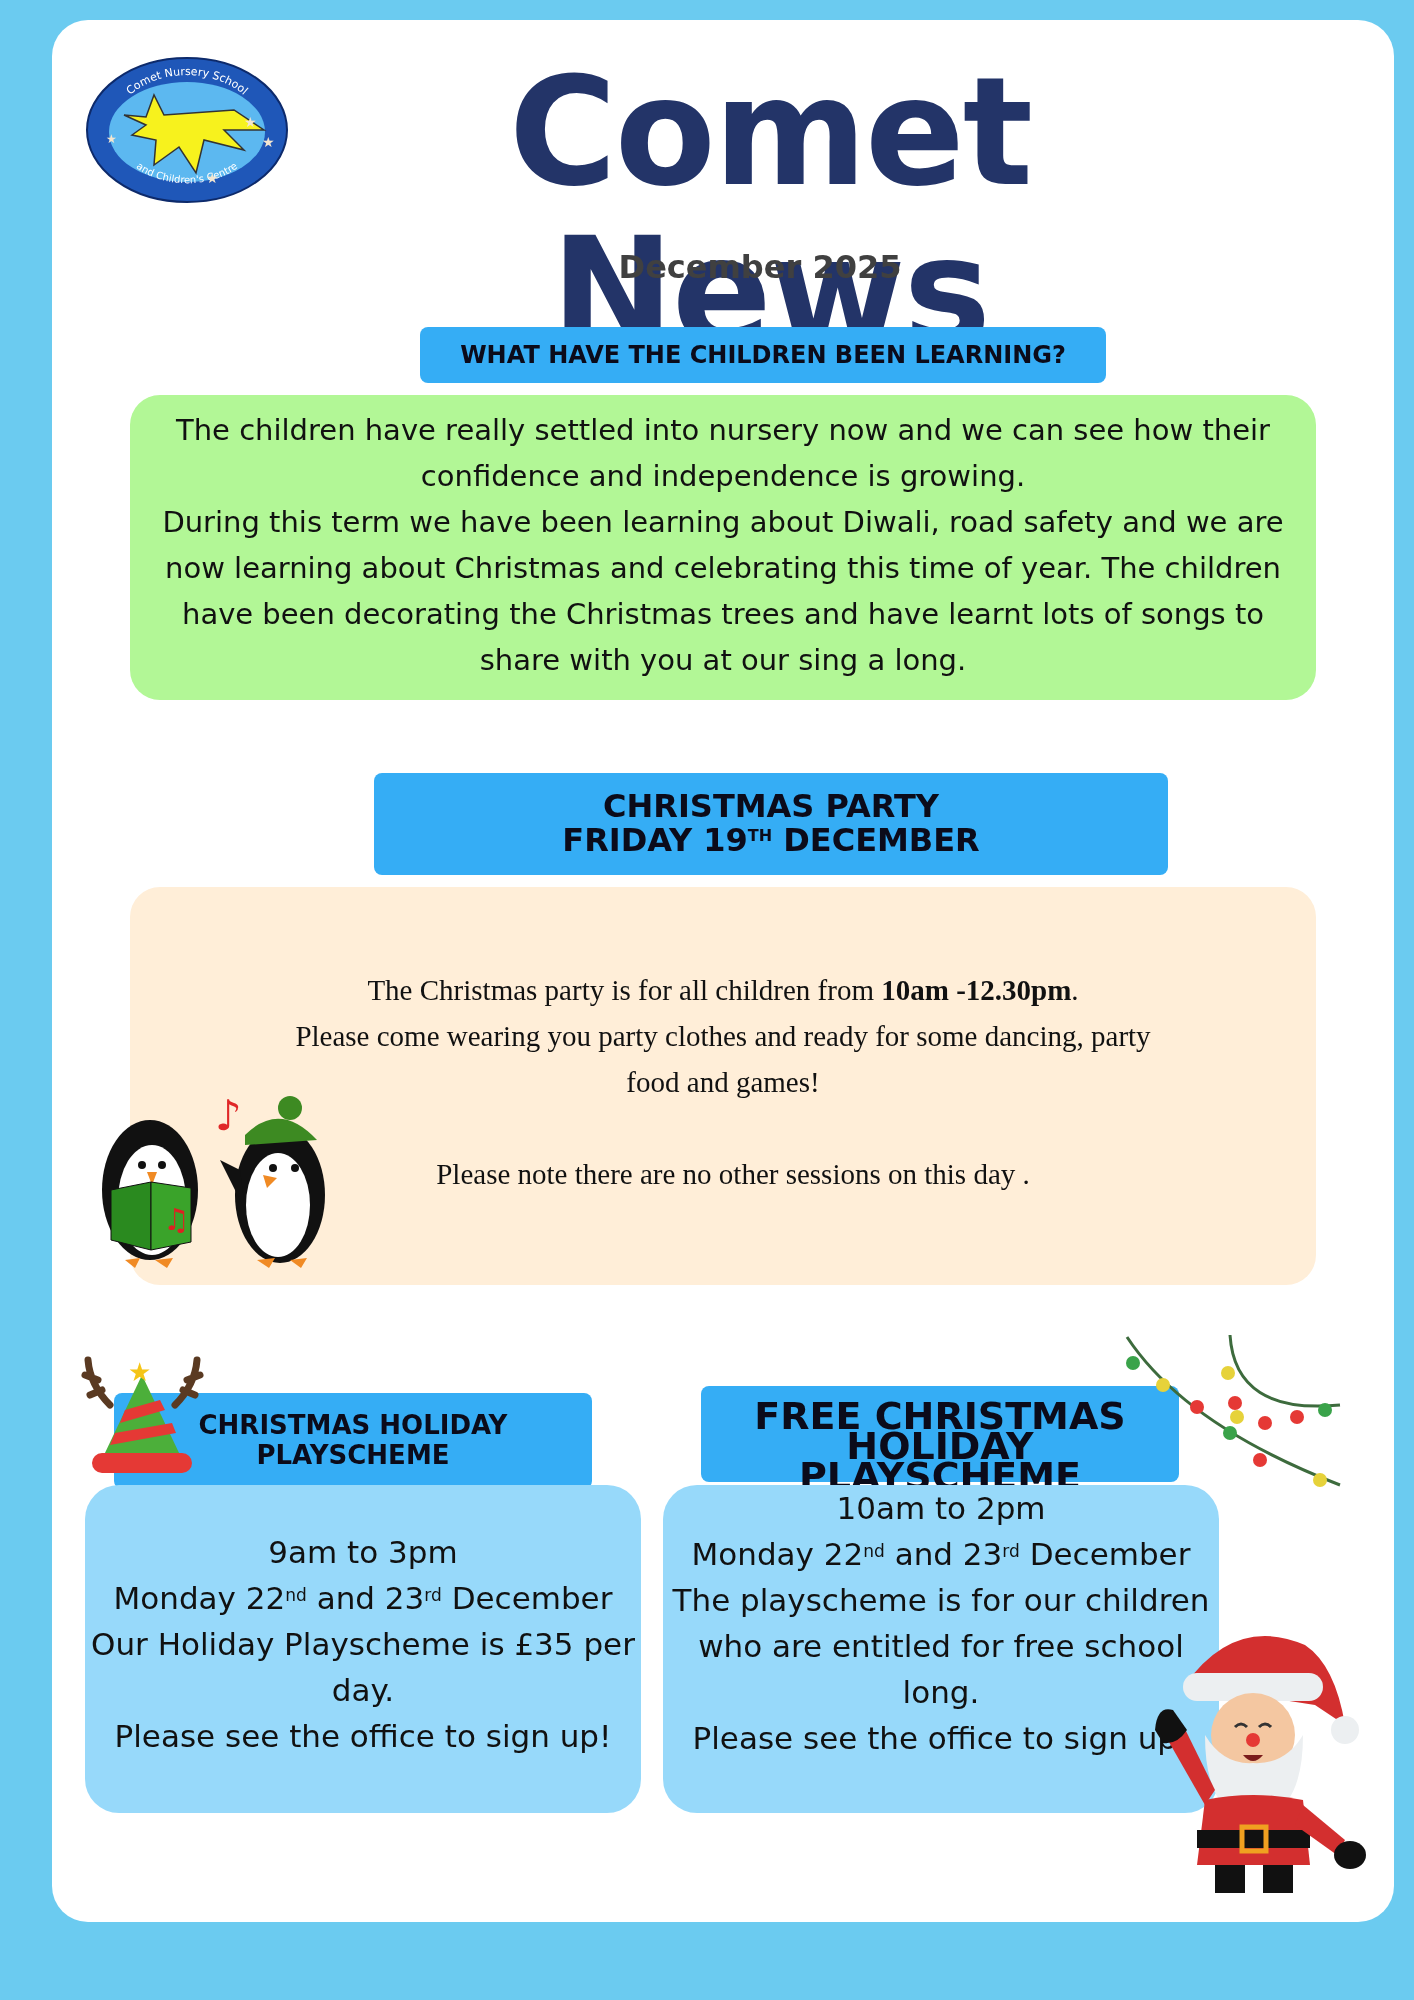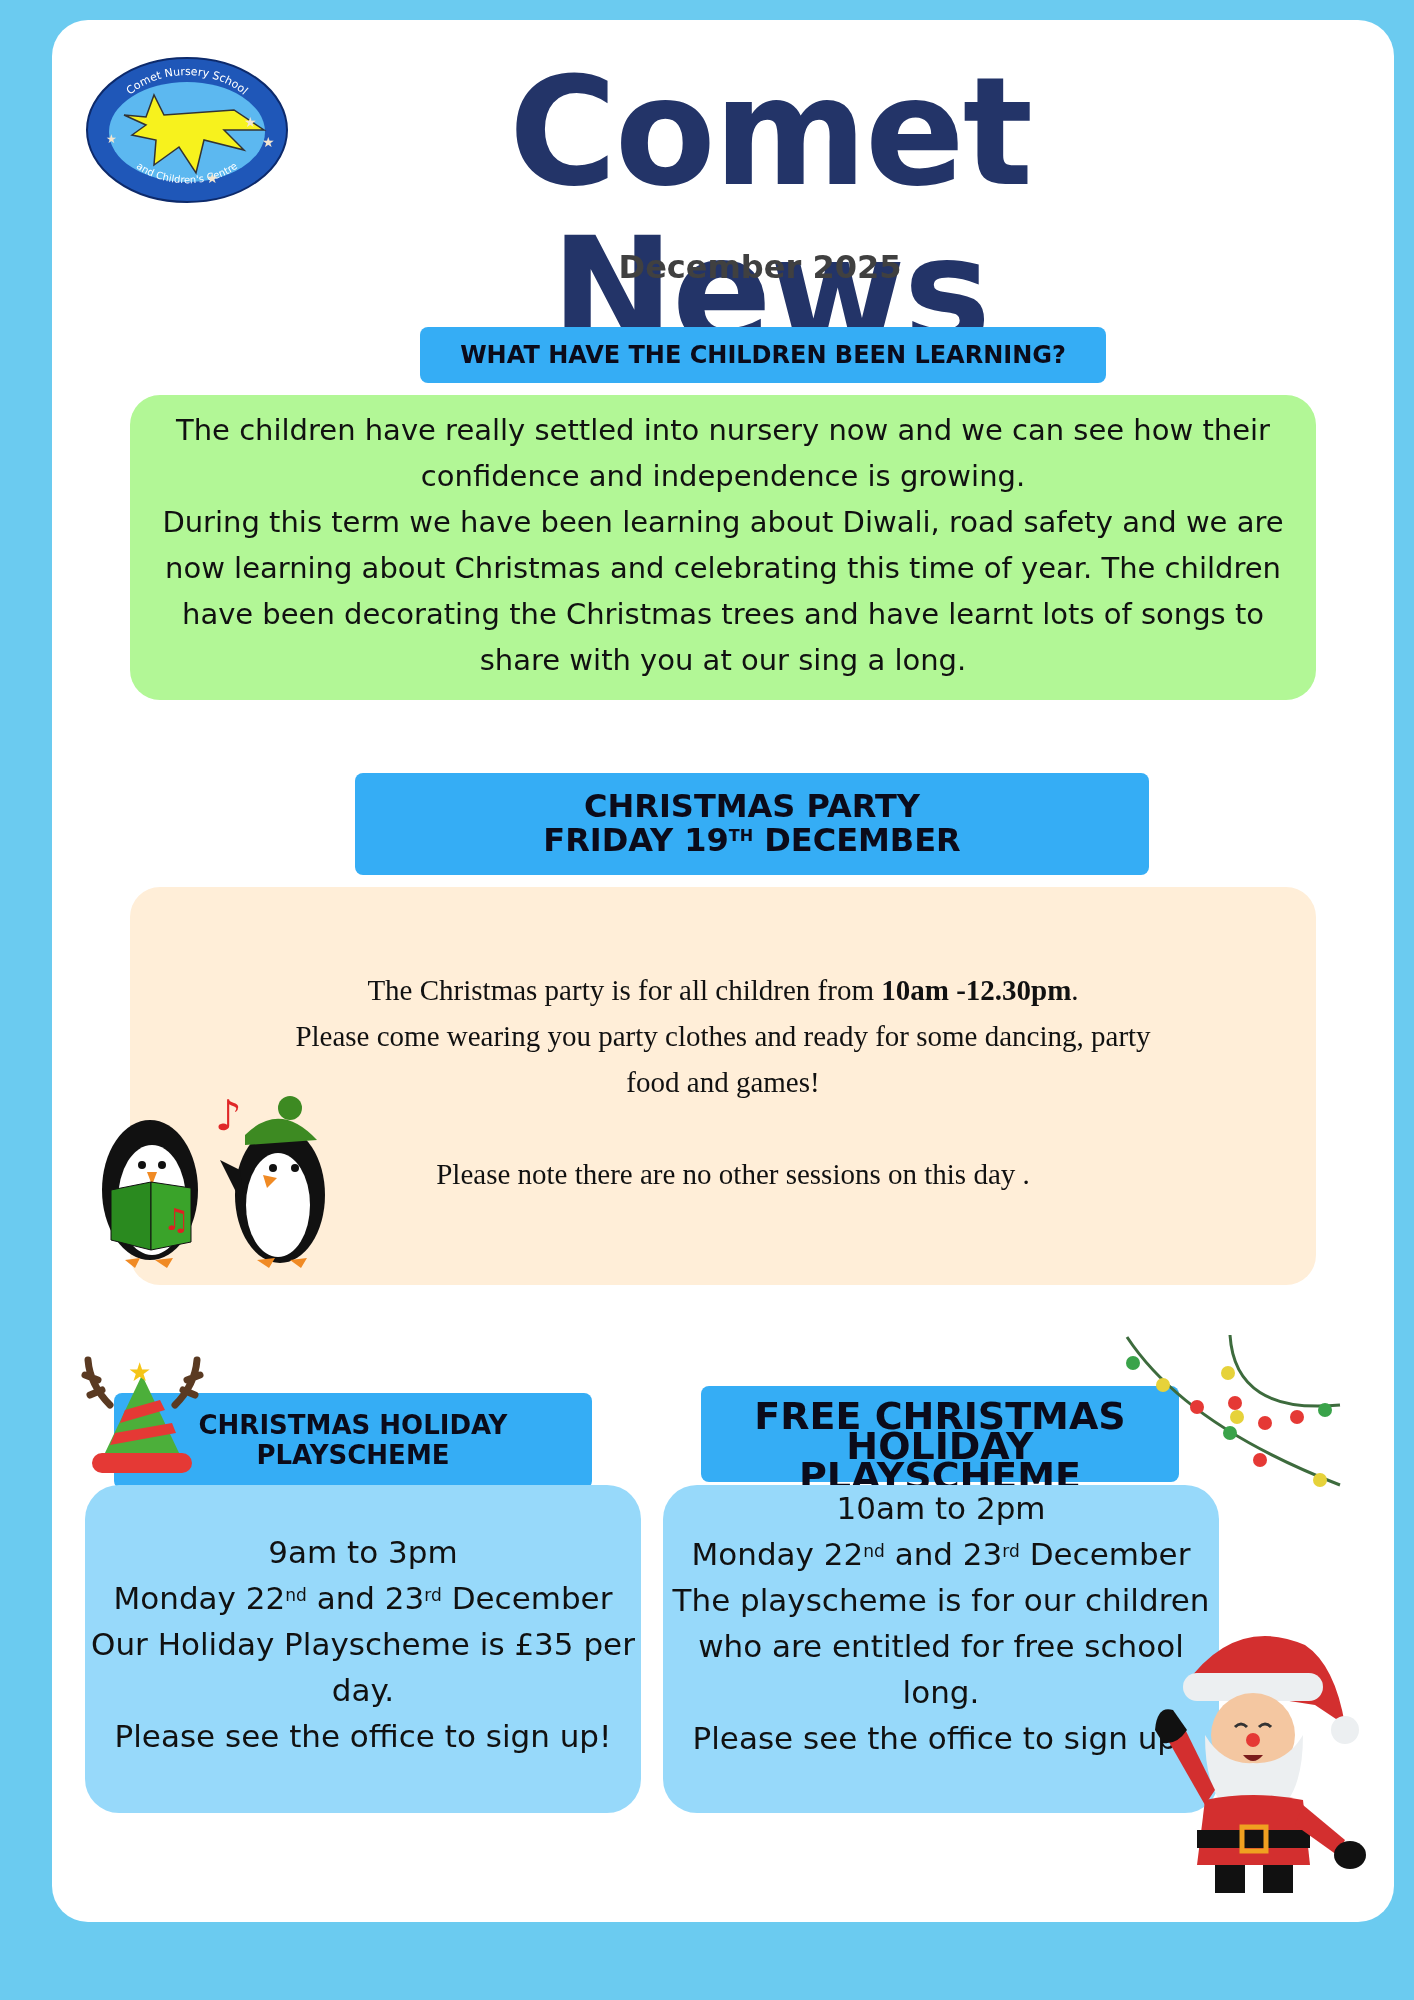--- a/index.html
+++ b/index.html
@@ -6,21 +6,21 @@
   body{width:1414px;height:2000px;background:#6bcbf0;position:relative;overflow:hidden;font-family:"DejaVu Sans",sans-serif;color:#111;}
   .card{position:absolute;left:52px;top:20px;width:1342px;height:1902px;background:#fff;border-radius:36px;}
   .abs{position:absolute;}
   .logo{left:84px;top:55px;width:206px;height:150px;}
   .title{left:330px;top:52px;width:880px;text-align:center;font-family:"DejaVu Sans",sans-serif;font-weight:900;font-size:150px;line-height:160px;color:#233468;letter-spacing:-2px;transform:scaleX(0.98);}
   .date{left:500px;top:248px;width:520px;text-align:center;font-weight:bold;font-size:32px;color:#404040;}
   .banner{background:#35adf5;border-radius:8px;text-align:center;font-weight:bold;color:#0b0b1a;}
   .b1{left:420px;top:327px;width:686px;height:56px;line-height:56px;font-size:24px;}
   .box-green{left:130px;top:395px;width:1186px;height:305px;background:#b2f796;border-radius:30px;}
   .box-text{font-size:29px;line-height:46px;text-align:center;}
-  .b2{left:355px;top:773px;width:794px;height:102px;font-size:32px;line-height:34px;padding-top:16px;box-sizing:border-box;}
+  .b2{left:374px;top:773px;width:794px;height:102px;font-size:32px;line-height:34px;padding-top:16px;box-sizing:border-box;}
   .b2 sup{font-size:16px;vertical-align:top;position:relative;top:-4px;}
   .box-peach{left:130px;top:887px;width:1186px;height:398px;background:#ffeed8;border-radius:30px;font-family:Liberation Serif, serif;}
   .b3{left:114px;top:1393px;width:478px;height:96px;font-size:26px;line-height:30px;padding-top:17px;box-sizing:border-box;}
   .b4{left:701px;top:1386px;width:478px;height:96px;font-size:38px;line-height:30px;padding-top:15px;box-sizing:border-box;}
   .box-blue1{left:85px;top:1485px;width:556px;height:328px;background:#97d9fa;border-radius:34px;}
   .box-blue2{left:663px;top:1485px;width:556px;height:328px;background:#97d9fa;border-radius:34px;}
   .bt{font-size:31px;line-height:46px;text-align:center;}
   .bt sup{font-size:17px;vertical-align:top;position:relative;top:-3px;}
 </style>
 </head>

